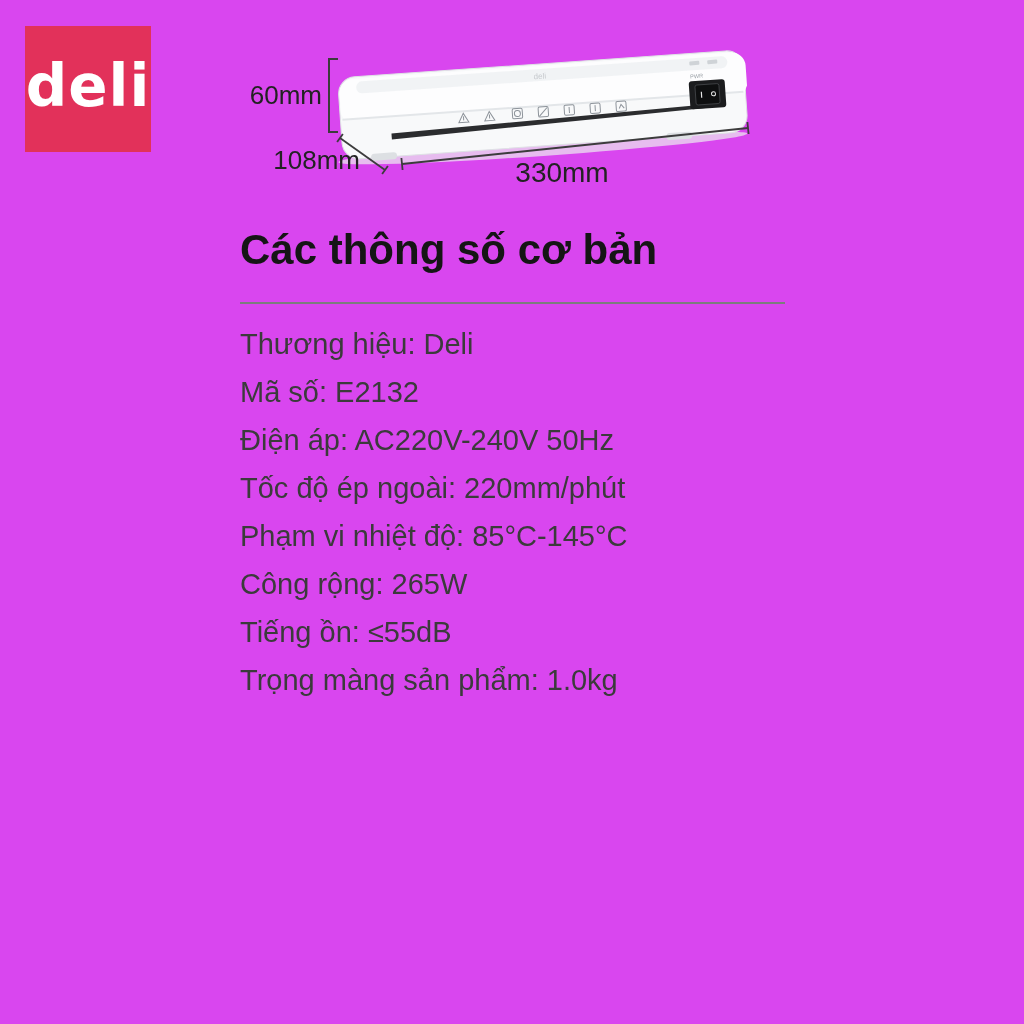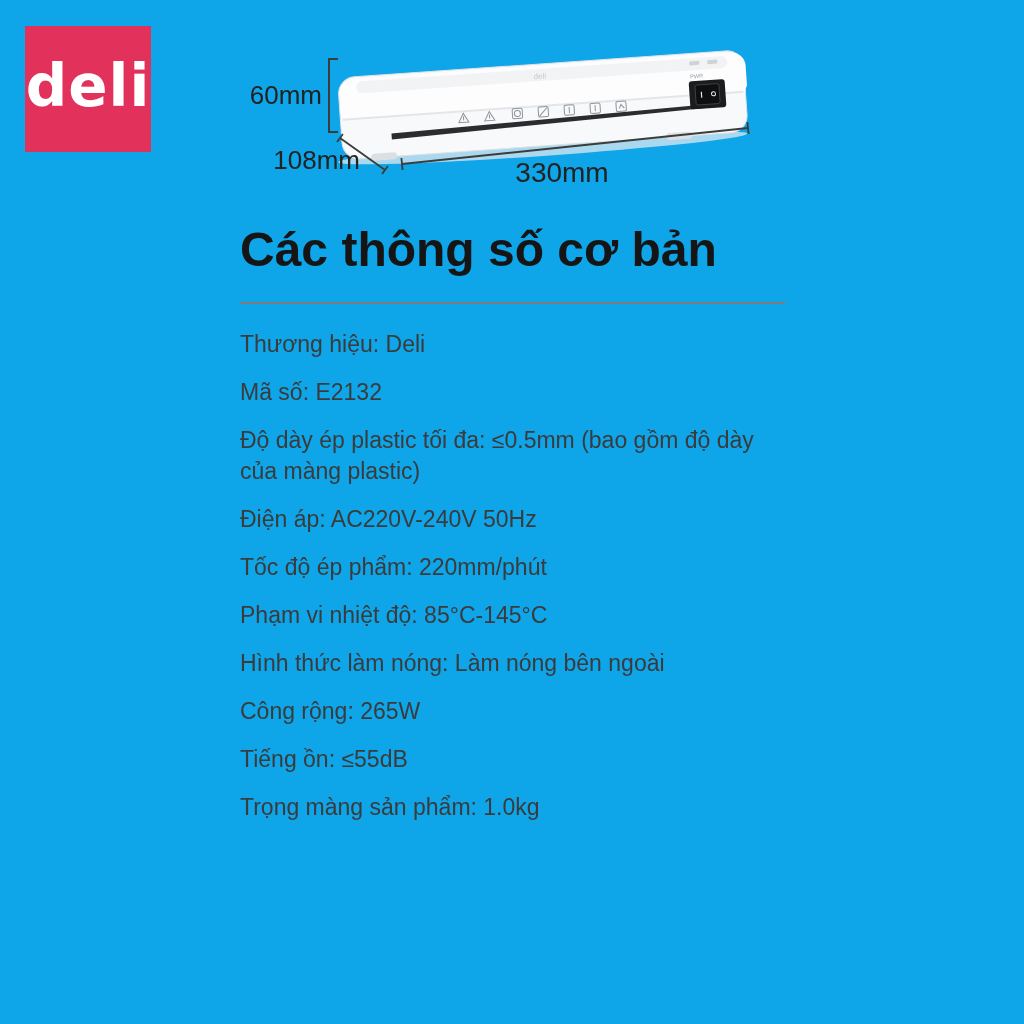--- a/index.html
+++ b/index.html
@@ -1,41 +1,41 @@
 <!DOCTYPE html>
 <html><head>
 <meta charset="utf-8">
 <style>
   html,body{margin:0;padding:0;background:#ffffff;}
   #canvas{
-    position:relative;width:1024px;height:1024px;background:#0ea5e9;overflow:hidden;
+    position:relative;width:1024px;height:1024px;background:#d946ef;overflow:hidden;
     font-family:"Liberation Sans","DejaVu Sans",sans-serif;
   }
   
   .logo{
     position:absolute;left:25px;top:26px;width:126px;height:126px;
     display:flex;align-items:center;justify-content:center;
   }
   .logo-text{
     color:#fff;font-size:58px;font-weight:700;letter-spacing:1px;
     font-family:"DejaVu Sans","Liberation Sans",sans-serif;
     transform:scaleY(1.02);padding-bottom:6px;
   }
   
   .figure{position:absolute;left:240px;top:22px;width:560px;height:175px;}
   
   .content{position:absolute;left:240px;top:228px;width:556px;}
   .page-title{
-    font-size:48px;line-height:44px;font-weight:700;color:#151515;margin:0;
+    font-size:42px;line-height:44px;font-weight:700;color:#151515;margin:0;
     letter-spacing:0px;
   }
   .title-rule{border:none;border-top:2px solid #7d7d7d;margin:30px 0 0 0;width:545px;}
   .spec-list{margin-top:25px;}
   .spec-row{
-    font-size:23px;line-height:31px;color:#3b3b3b;margin-bottom:17px;
+    font-size:29px;line-height:31px;color:#3b3b3b;margin-bottom:17px;
     letter-spacing:0px;
   }
   .dim-label{fill:#222;font-size:26px;font-family:"Liberation Sans","DejaVu Sans",sans-serif;}
   .dim-label-big{fill:#222;font-size:28px;font-family:"Liberation Sans","DejaVu Sans",sans-serif;}
 </style>
 </head>
 <body>
 
 <div id="canvas">
 
@@ -111,24 +111,22 @@
       <text class="dim-label-big" x="322" y="160" text-anchor="middle">330mm</text>
     </svg>
   </div>
 
   <div class="content">
     <h1 class="page-title">Các thông số cơ bản</h1>
     <hr class="title-rule">
     <div class="spec-list">
         <div class="spec-row">Thương hiệu: Deli</div>
         <div class="spec-row">Mã số: E2132</div>
-        <div class="spec-row">Độ dày ép plastic tối đa: ≤0.5mm (bao gồm độ dày của màng plastic)</div>
         <div class="spec-row">Điện áp: AC220V-240V 50Hz</div>
-        <div class="spec-row">Tốc độ ép phẩm: 220mm/phút</div>
+        <div class="spec-row">Tốc độ ép ngoài: 220mm/phút</div>
         <div class="spec-row">Phạm vi nhiệt độ: 85°C-145°C</div>
-        <div class="spec-row">Hình thức làm nóng: Làm nóng bên ngoài</div>
         <div class="spec-row">Công rộng: 265W</div>
         <div class="spec-row">Tiếng ồn: ≤55dB</div>
         <div class="spec-row">Trọng màng sản phẩm: 1.0kg</div>
       </div>
   </div>
 
 </div>
 
 </body></html>

